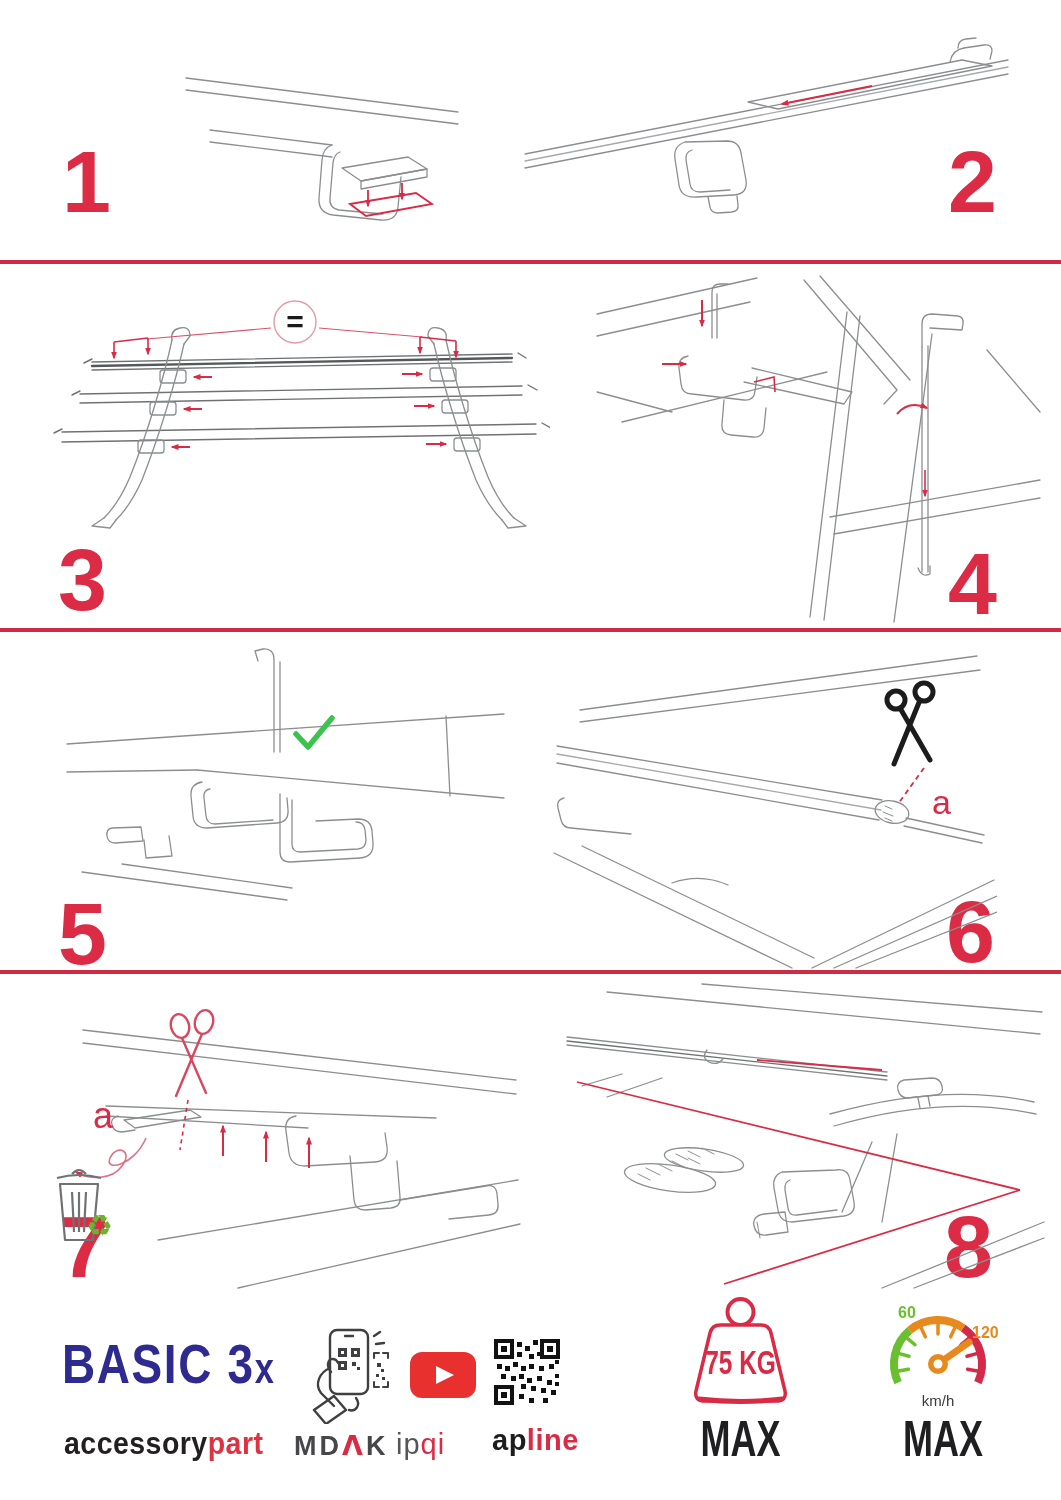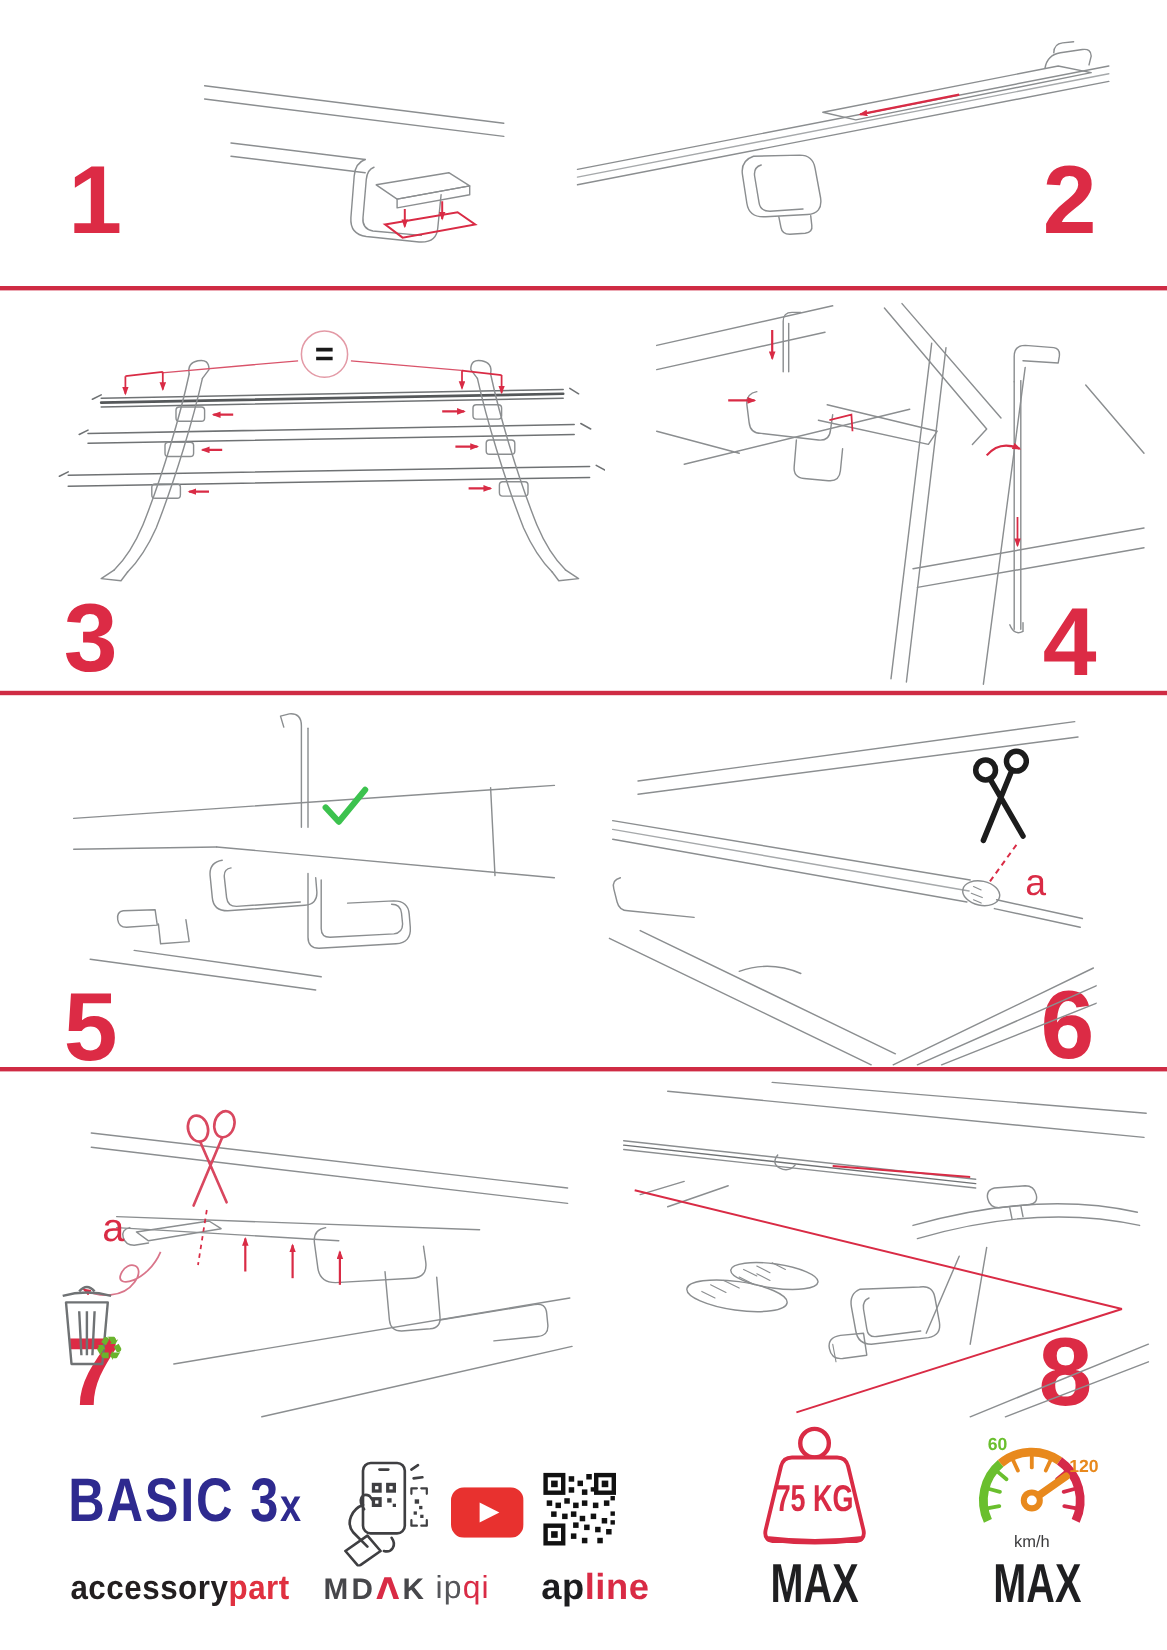--- a/index.html
+++ b/index.html
@@ -18,21 +18,21 @@
   .brandline{position:absolute;left:64px;top:1426px;font-size:31px;font-weight:bold;
              letter-spacing:.5px;transform:scaleX(.92);transform-origin:left center;
              white-space:nowrap;}
   .brandline .b1{color:#231f20;} .brandline .b2{color:#e03140;}
   .mdak{position:absolute;left:294px;top:1430px;font-size:27px;font-weight:bold;
         letter-spacing:3px;color:#47474b;white-space:nowrap;}
   .mdak .red{color:#d92b45;font-family:"DejaVu Sans","Liberation Sans",sans-serif;}
   .ipqi{position:absolute;left:396px;top:1428px;font-size:29px;color:#55565a;
         letter-spacing:1px;white-space:nowrap;}
   .ipqi .red{color:#d92b45;}
-  .apline{position:absolute;left:492px;top:1424px;font-size:33px;font-weight:bold;
+  .apline{position:absolute;left:492px;top:1424px;font-size:29px;font-weight:bold;
           color:#1d1d1f;letter-spacing:.5px;white-space:nowrap;}
   .apline .red{color:#d92b45;}
   .maxlabel{position:absolute;top:1414px;color:#1f1f21;font-weight:bold;font-size:50px;
             line-height:1;text-align:center;transform:scaleX(.72);transform-origin:center;}
   .icon-abs{position:absolute;}
 </style>
 </head>
 <body>
 
 <div class="sheet">

